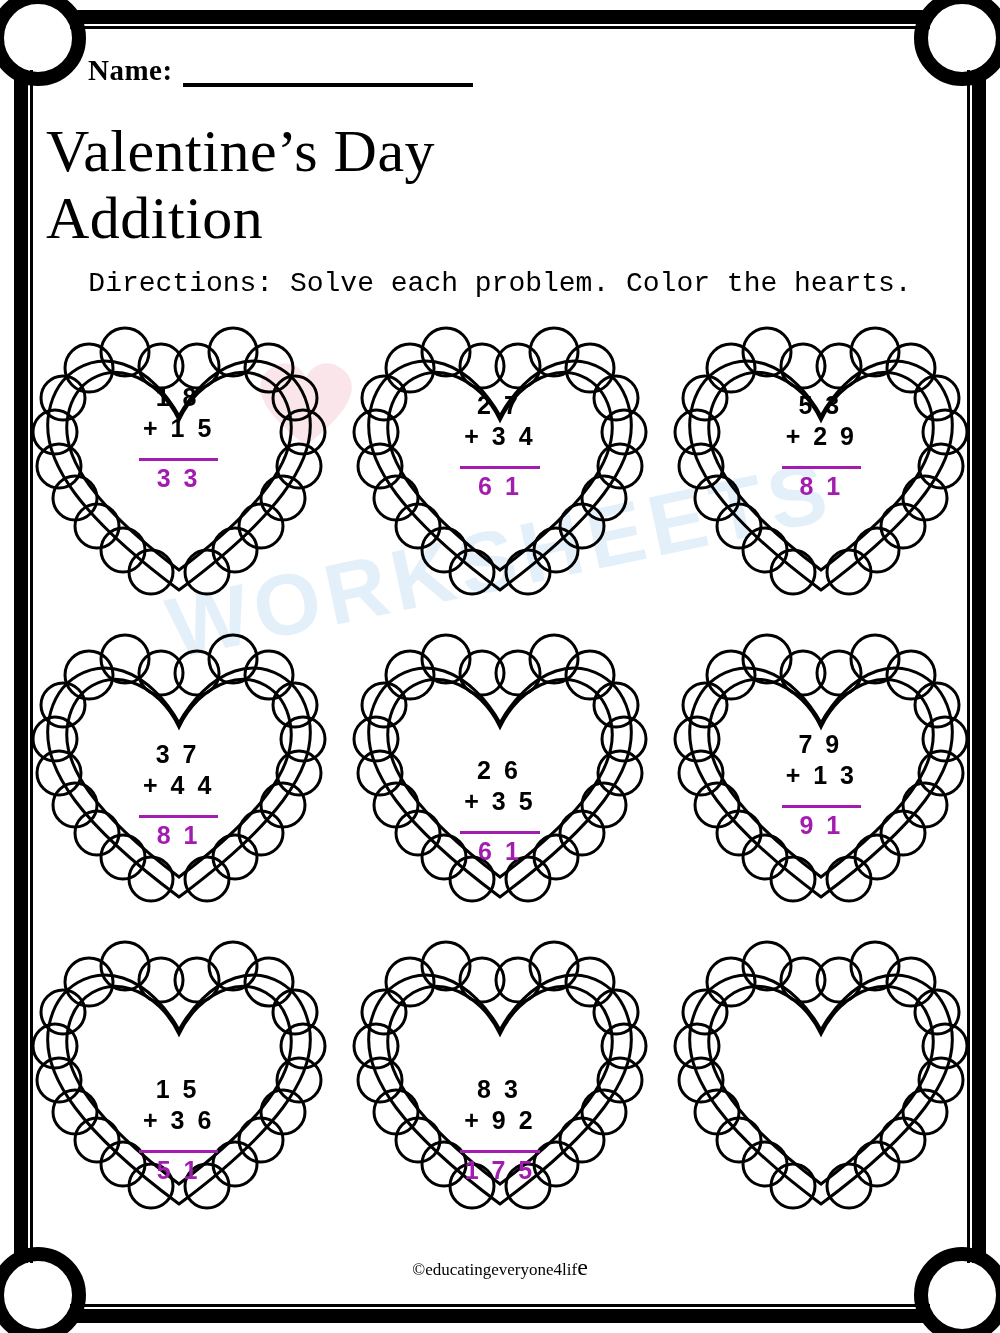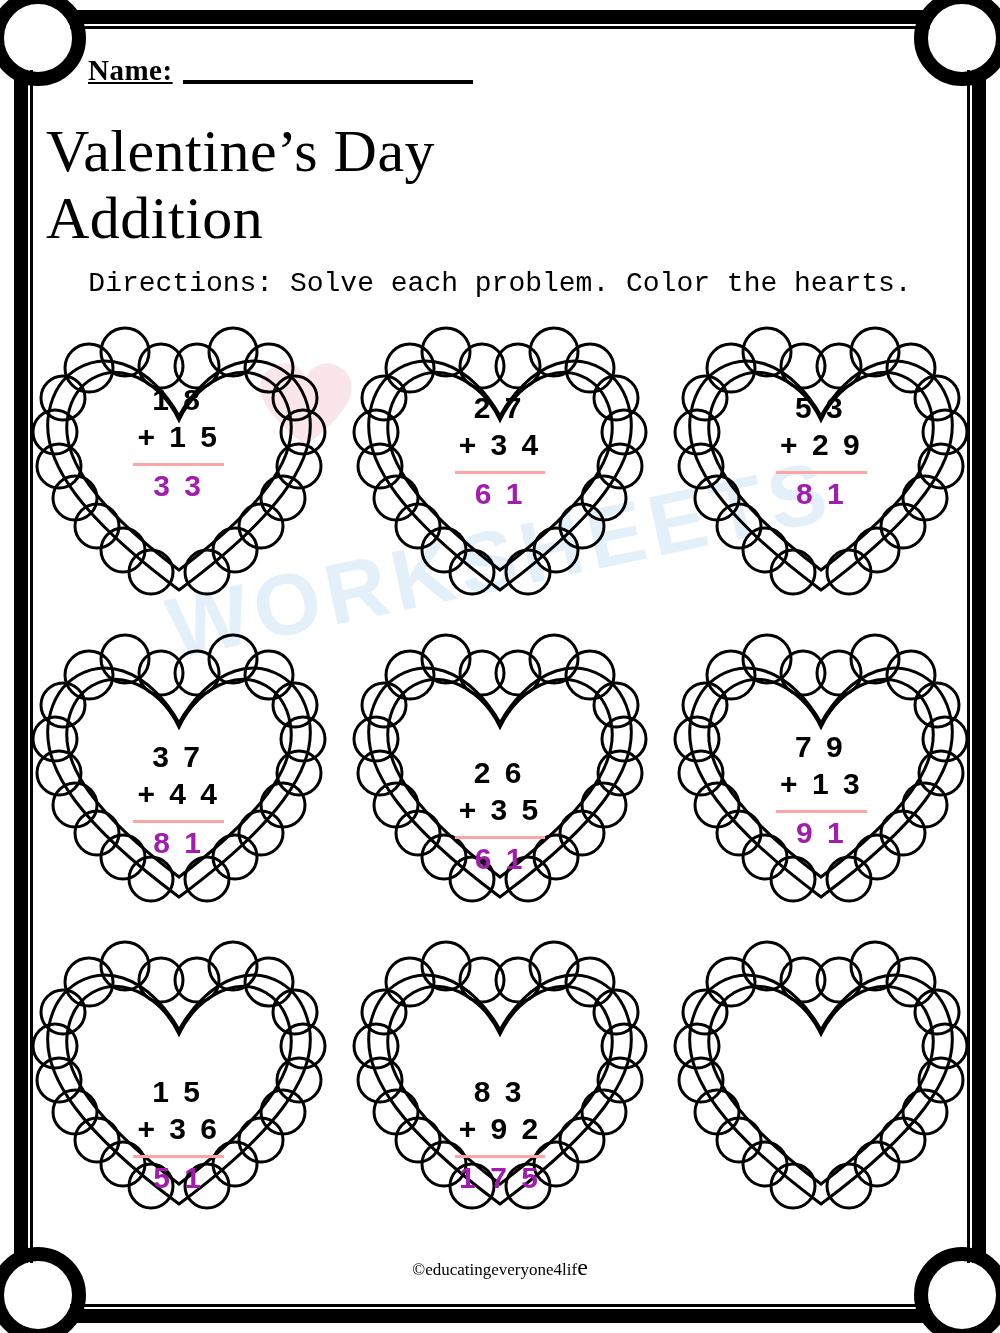--- a/index.html
+++ b/index.html
@@ -72,23 +72,22 @@
     top: 40px;
     right: 46px;
     bottom: 40px;
   }
 
   .name-row {
     position: absolute;
     left: 42px;
     top: 14px;
     display: flex;
-    align-items: flex-start;
+    align-items: flex-end;
     gap: 10px;
-    text-decoration: underline;
   }
   .name-label {
     font-size: 29px;
     font-weight: bold;
     font-family: "Liberation Serif", serif;
     letter-spacing: 0.5px;
   }
   .name-line {
     width: 290px;
     border-bottom: 4px solid #000000;
@@ -169,31 +168,31 @@
   .problem {
     position: absolute;
     left: 0;
     right: 0;
     top: 96px;
     display: flex;
     flex-direction: column;
     align-items: center;
     font-family: "Liberation Sans", sans-serif;
     font-weight: bold;
-    font-size: 30px;
+    font-size: 25px;
     line-height: 1.22;
   }
   .prob-top {
     letter-spacing: 3px;
     padding-right: 2px;
   }
   .prob-bottom {
     letter-spacing: 3px;
-    border-bottom: 3px solid #fca5a5;
-    padding: 0 4px 8px 4px;
+    border-bottom: 3px solid #a21caf;
+    padding: 0 4px 15px 4px;
   }
   .prob-answer {
     color: #a21caf;
     letter-spacing: 3px;
     padding-top: 2px;
   }
   
   .cell.r0 .problem { top: 88px; }
   .cell.r1 .problem { top: 130px; }
   .cell.r2 .problem { top: 158px; }

